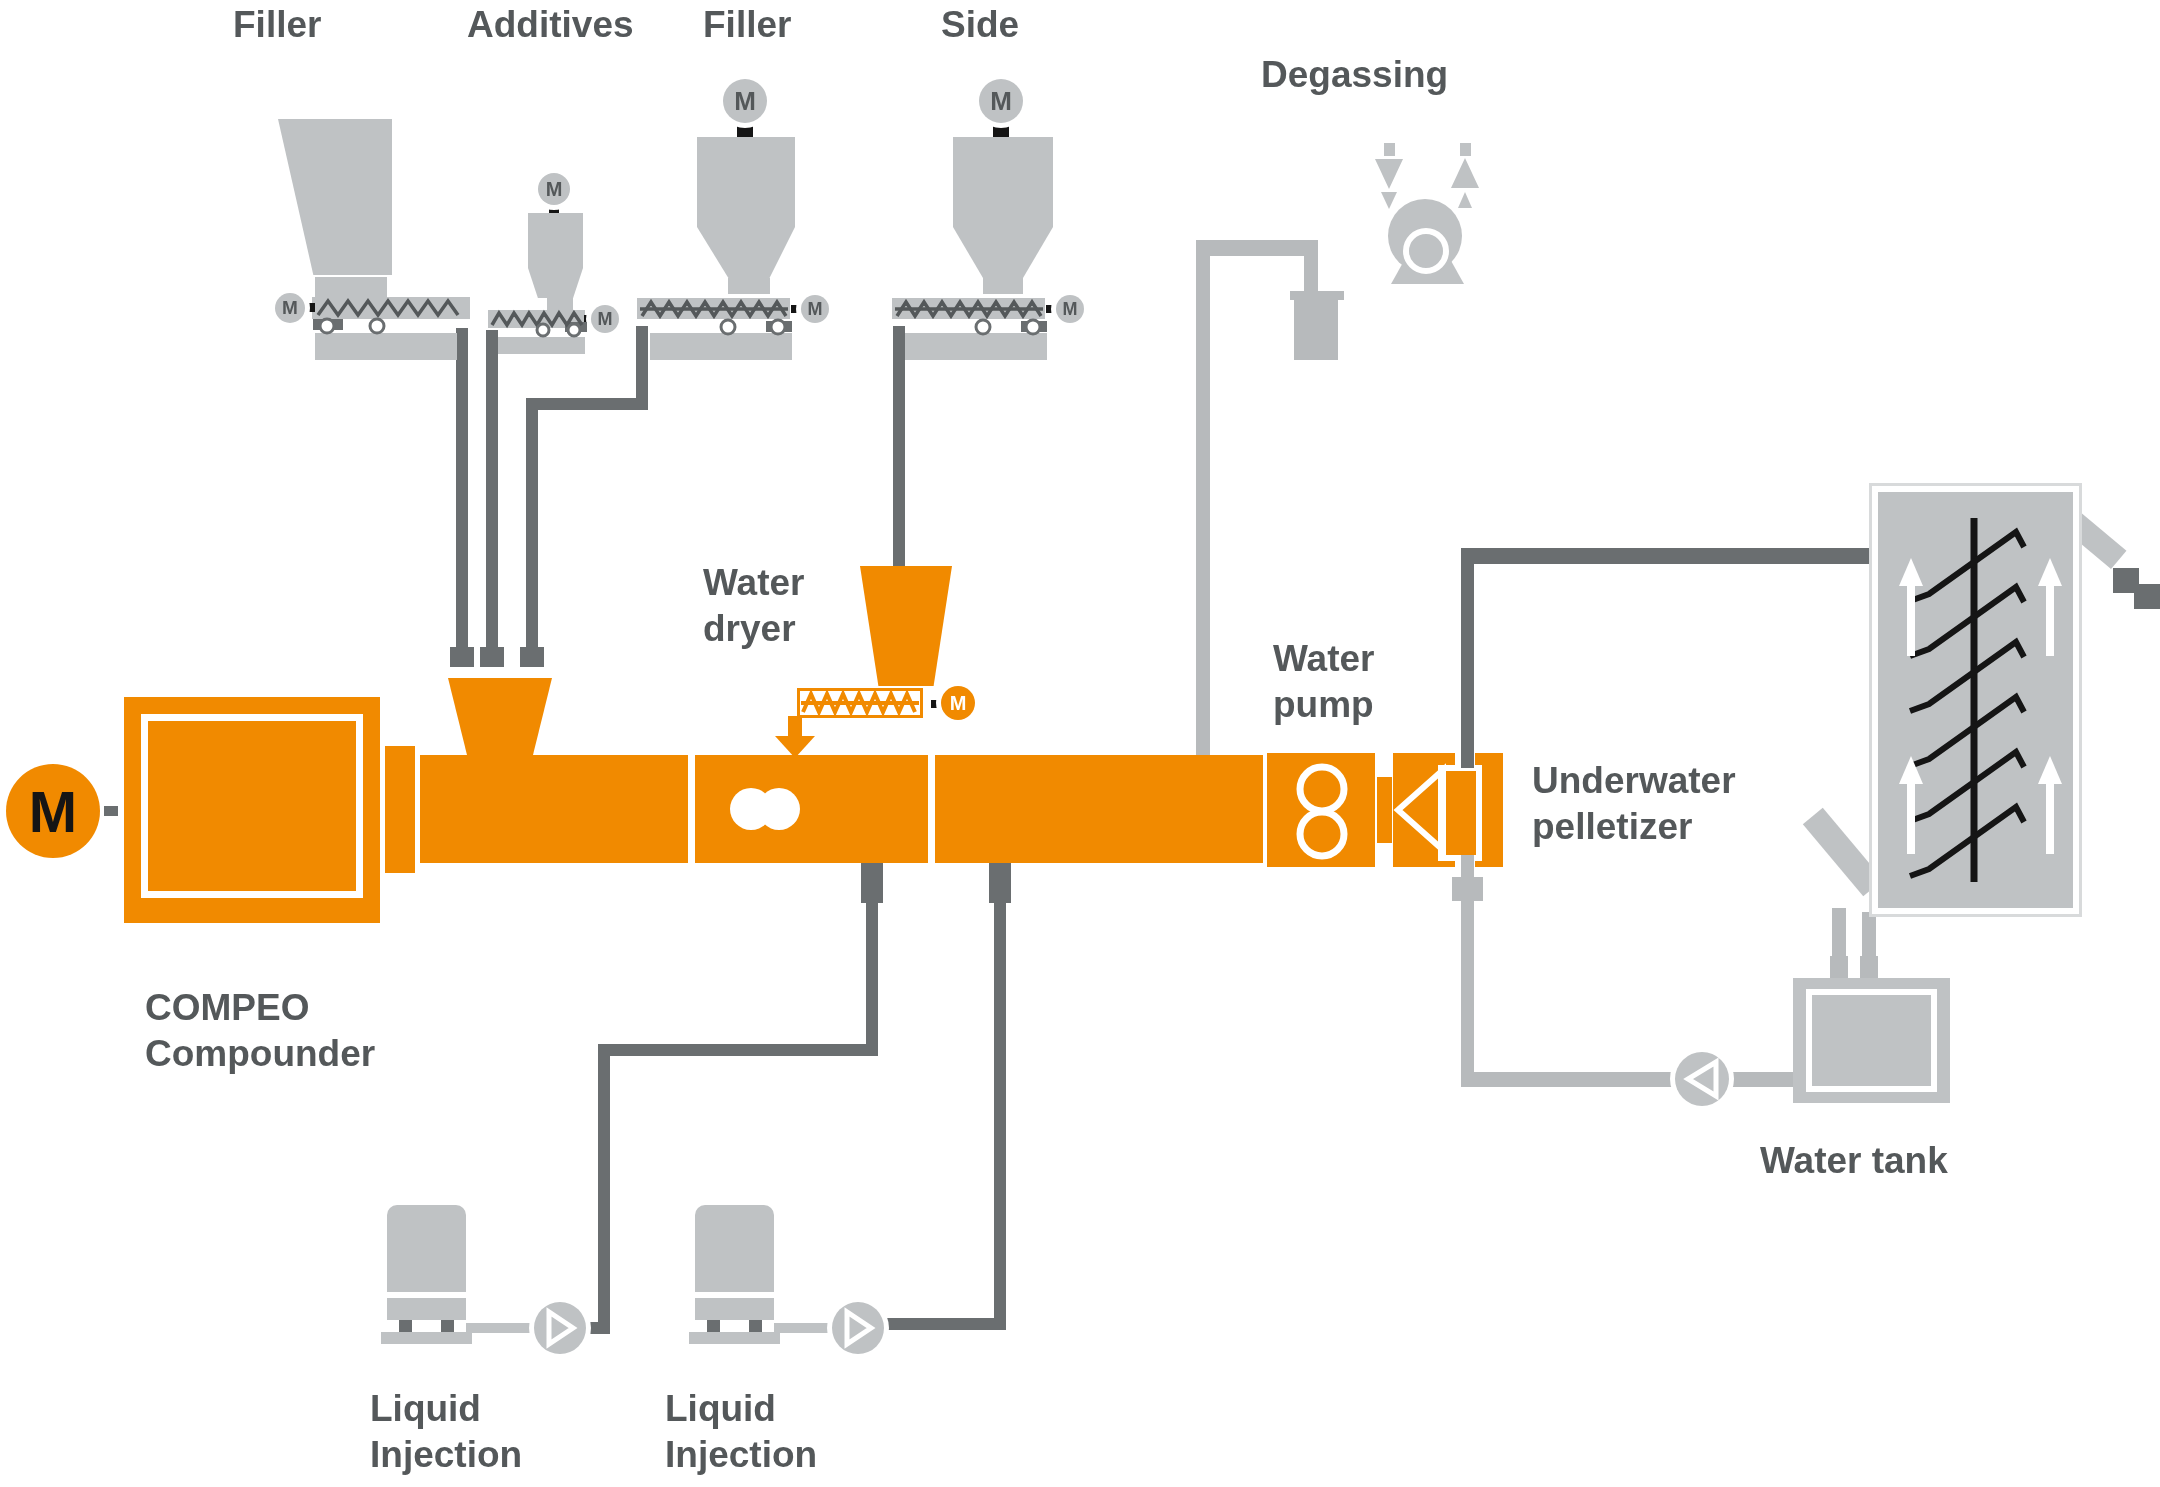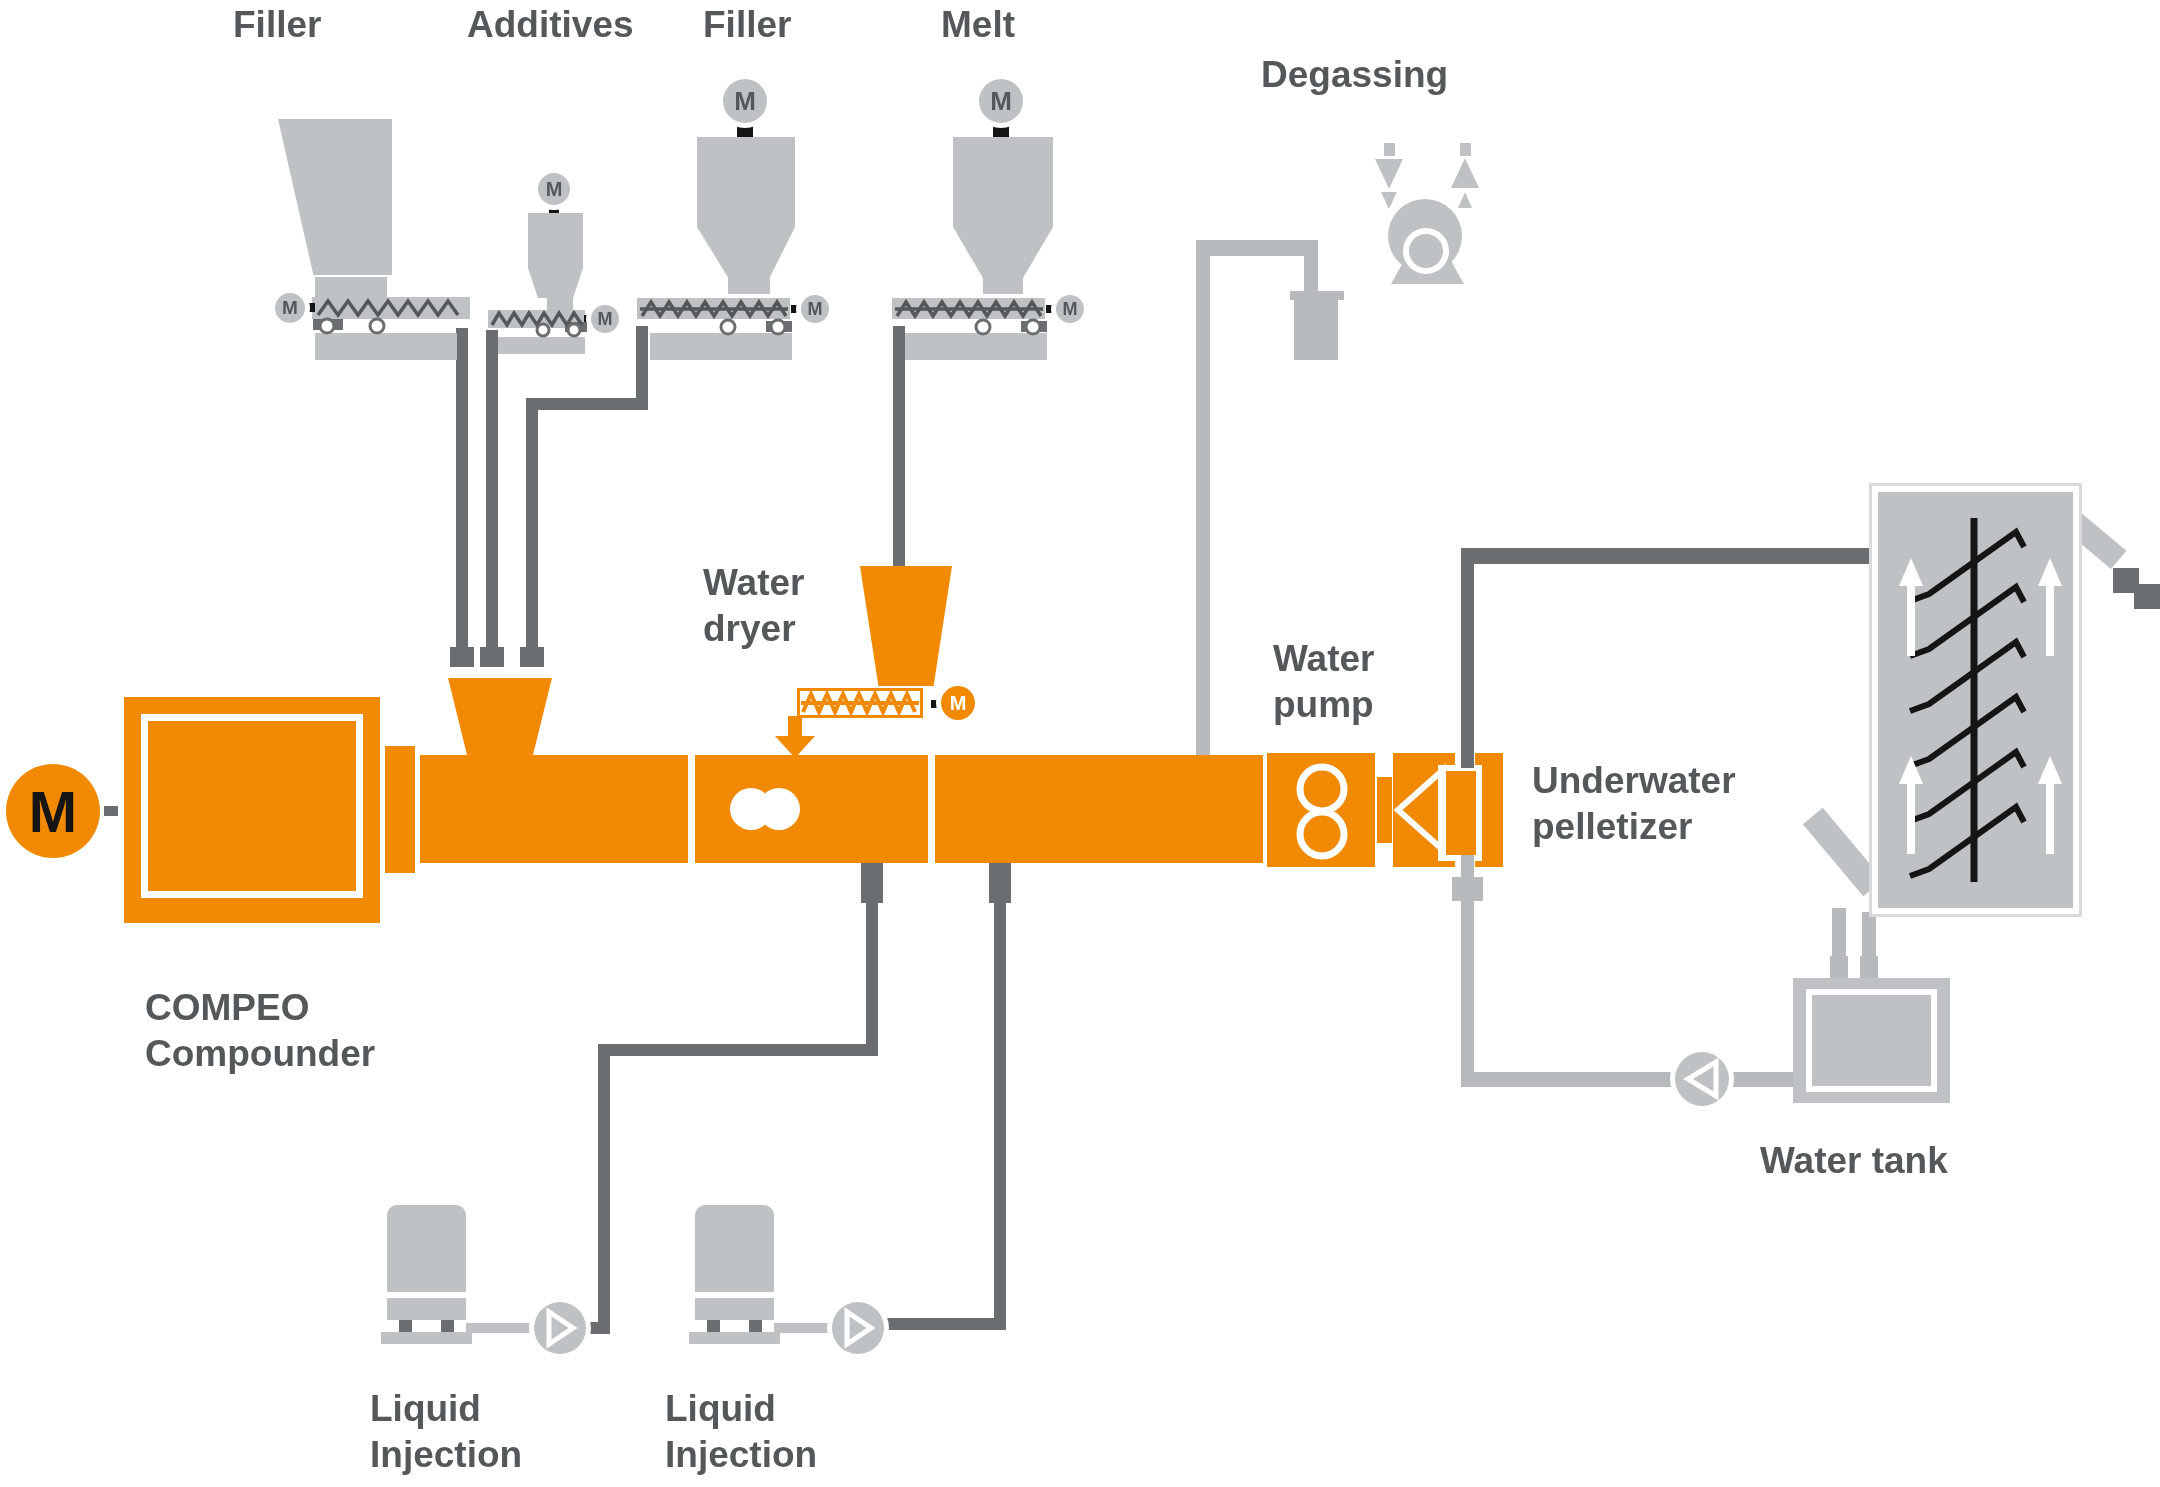--- a/index.html
+++ b/index.html
@@ -249,21 +249,21 @@
           <rect x="1907" y="780" width="8" height="74"></rect>
         <polygon points="2038,784 2062,784 2050,756"></polygon>
           <rect x="2046" y="780" width="8" height="74"></rect>
       </g>
     </g>
   </svg>
 
   <div class="lbl" style="left:233px;top:2px">Filler</div>
   <div class="lbl" style="left:467px;top:2px">Additives</div>
   <div class="lbl" style="left:703px;top:2px">Filler</div>
-  <div class="lbl" style="left:941px;top:2px">Melt</div>
+  <div class="lbl" style="left:941px;top:2px">Side</div>
   <div class="lbl" style="left:1261px;top:52px">Degassing</div>
   <div class="lbl" style="left:703px;top:560px">
     <div>Water</div>
     <div>dryer</div>
   </div>
   <div class="lbl" style="left:1273px;top:636px">
     <div>Water</div>
     <div>pump</div>
   </div>
   <div class="lbl" style="left:145px;top:985px">

